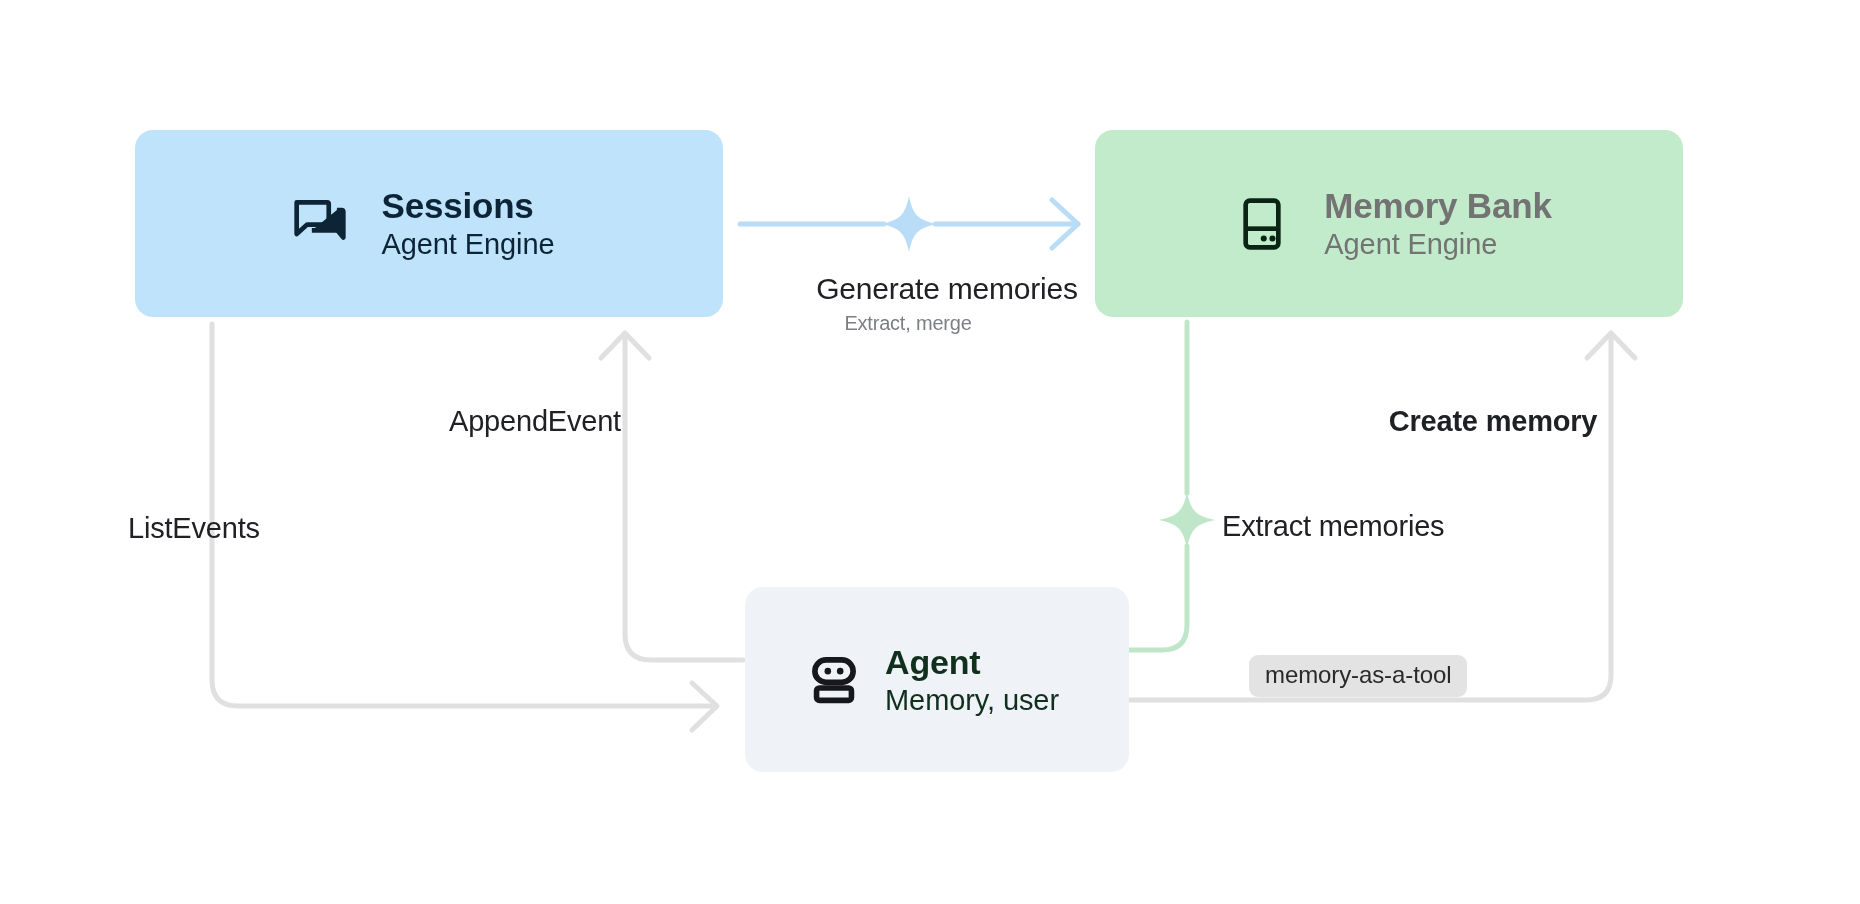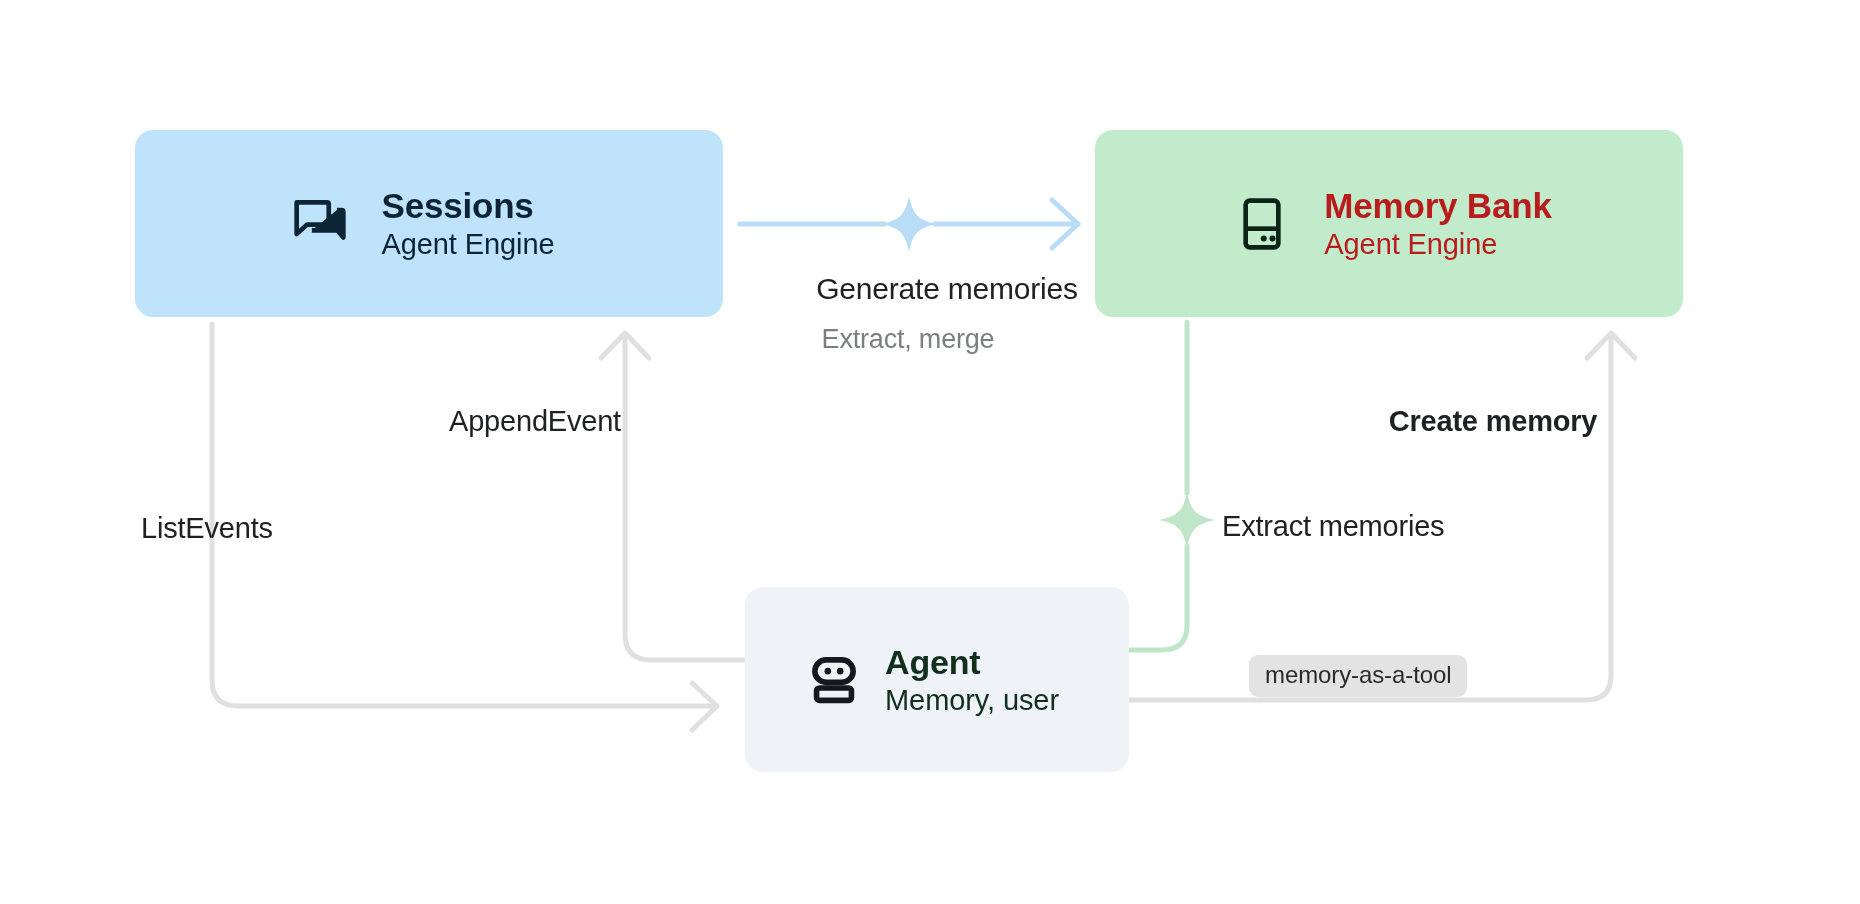--- a/index.html
+++ b/index.html
@@ -66,21 +66,21 @@
 
   #node-sessions {
     left: 135px; top: 130px; width: 588px; height: 187px;
     background: #bfe3fb;
     color: #0d2437;
   }
   #node-sessions .node-inner { transform: translateX(-6px); }
   #node-memorybank {
     left: 1095px; top: 130px; width: 588px; height: 187px;
     background: #c2ebcb;
-    color: #b91c1c;
+    color: #737373;
     padding-left: 20px;
   }
   #node-memorybank .node-inner { transform: translateX(-6px); }
   #node-agent {
     left: 745px; top: 587px; width: 384px; height: 185px;
     background: #eff2f7;
     color: #10301d;
   }
   #node-agent .node-inner { gap: 24px; transform: translateX(-4px); }
   #node-agent .node-title { font-size: 34px; }
@@ -89,32 +89,31 @@
   
   .edge-label {
     position: absolute;
     font-size: 29px;
     color: #202124;
     white-space: nowrap;
     letter-spacing: -0.2px;
   }
   .edge-label.sub {
     color: #7b7f85;
-    font-size: 27px;
-    margin-top: 12px;
+    font-size: 20px;
   }
   .edge-label.center {
     text-align: center;
     transform: translateX(-50%);
   }
 
   #label-generate   { left: 947px; top: 272px; font-size: 30px; }
   #label-extract    { left: 908px; top: 312px; }
   #label-appendevent{ left: 535px; top: 405px; }
-  #label-listevents { left: 141px; top: 512px; }
+  #label-listevents { left: 128px; top: 512px; }
   #label-retrieve   { left: 1222px; top: 510px; }
   #label-create     { left: 1493px; top: 405px; font-weight: bold; }
 
   
   .chip {
     position: absolute;
     background: #e3e3e3;
     border-radius: 9px;
     font-size: 24px;
     color: #2a2a2a;

